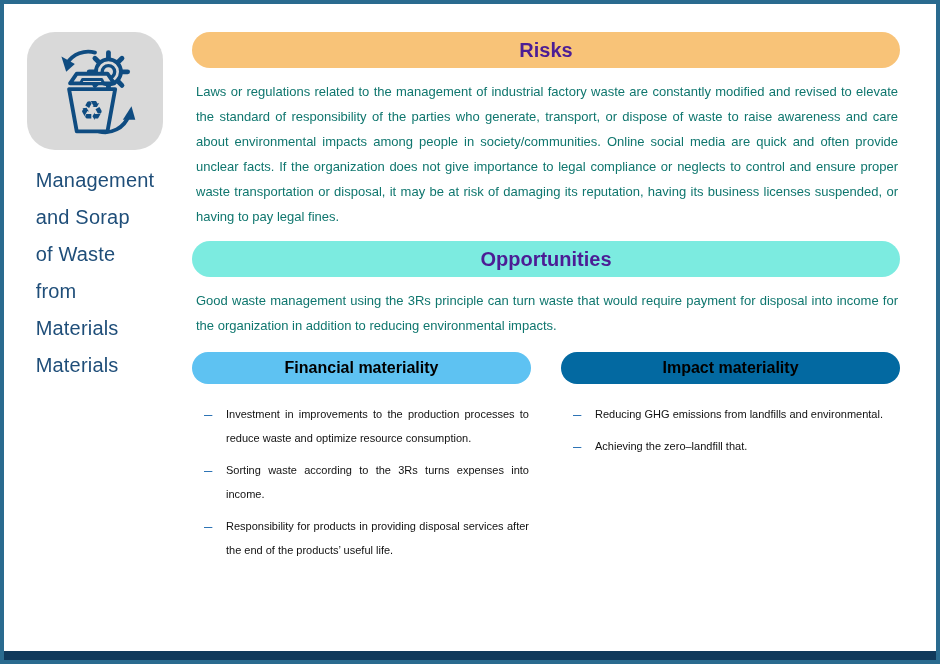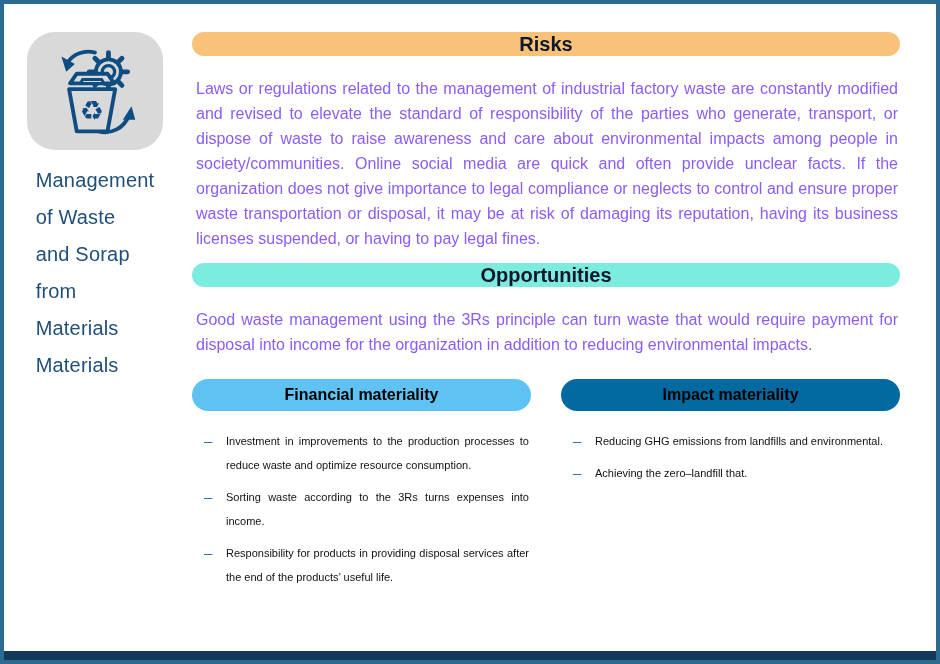--- a/index.html
+++ b/index.html
@@ -33,32 +33,32 @@
     color:#1F4E79; font-weight:normal; font-size:20px; line-height:37px;
     letter-spacing:0.2px;
   }
 
   
   .right-col {
     flex:1;
     padding:28px 36px 0 6px;
   }
   .pill {
-    height:24px; border-radius:20px;
+    height:36px; border-radius:20px;
     display:flex; align-items:center; justify-content:center;
-    font-weight:bold; font-size:20px; color:#0f172a;
+    font-weight:bold; font-size:20px; color:#4c1d95;
   }
   .pill-risks { background:#F8C378; }
   .pill-opportunities { background:#7CEBE0; margin-top:12px;text-align:right; }
   .body-text {
-    margin:20px 2px 0 4px;
-    font-size:16px; line-height:25px;
-    color:#8b5cf6; text-align:justify;
+    margin:11px 2px 0 4px;
+    font-size:13px; line-height:25px;
+    color:#0f766e; text-align:justify;
   }
-  .mat-row { display:flex; gap:30px; margin-top:22px; }
+  .mat-row { display:flex; gap:30px; margin-top:14px; }
   .pill-small {
     flex:1; height:32px; border-radius:16px;
     display:flex; align-items:center; justify-content:center;
     font-weight:bold; font-size:16px; color:#000;
   }
   .pill-financial { background:#5EC2F2; }
   .pill-impact { background:#0369a1; }
 
   .bullets-row { display:flex; gap:30px; margin-top:18px; }
   .bullet-col { flex:1; }
@@ -101,22 +101,22 @@
           <polygon points="88,66 79,80 92,80" fill="#0F4C81" stroke="none"></polygon>
 
           <polygon points="31,32 63,32 70,42 24,42" fill="#D9D9D9" stroke-width="4"></polygon>
           <polygon points="37,38 57,38 59,42 35,42" fill="#D9D9D9" stroke-width="3"></polygon>
           <polygon points="23,48 71,48 63,92 31,92" fill="#D9D9D9" stroke-width="4"></polygon>
           <text x="47" y="80" text-anchor="middle" font-size="28" fill="#0F4C81" stroke="none" font-family="DejaVu Sans, sans-serif">♻</text>
         </svg>
       </div>
       <div class="panel-title">
         <div>Management</div>
+        <div>and Sorap</div>
         <div>of Waste</div>
-        <div>and Sorap</div>
         <div>from</div>
         <div>Materials</div>
         <div>Materials</div>
       </div>
     </div>
 
     <div class="right-col">
 
       <div class="pill pill-risks">Risks</div>
       <p class="body-text">Laws or regulations related to the management of industrial factory waste are constantly modified and revised to elevate the standard of responsibility of the parties who generate, transport, or dispose of waste to raise awareness and care about environmental impacts among people in society/communities. Online social media are quick and often provide unclear facts. If the organization does not give importance to legal compliance or neglects to control and ensure proper waste transportation or disposal, it may be at risk of damaging its reputation, having its business licenses suspended, or having to pay legal fines.</p>

